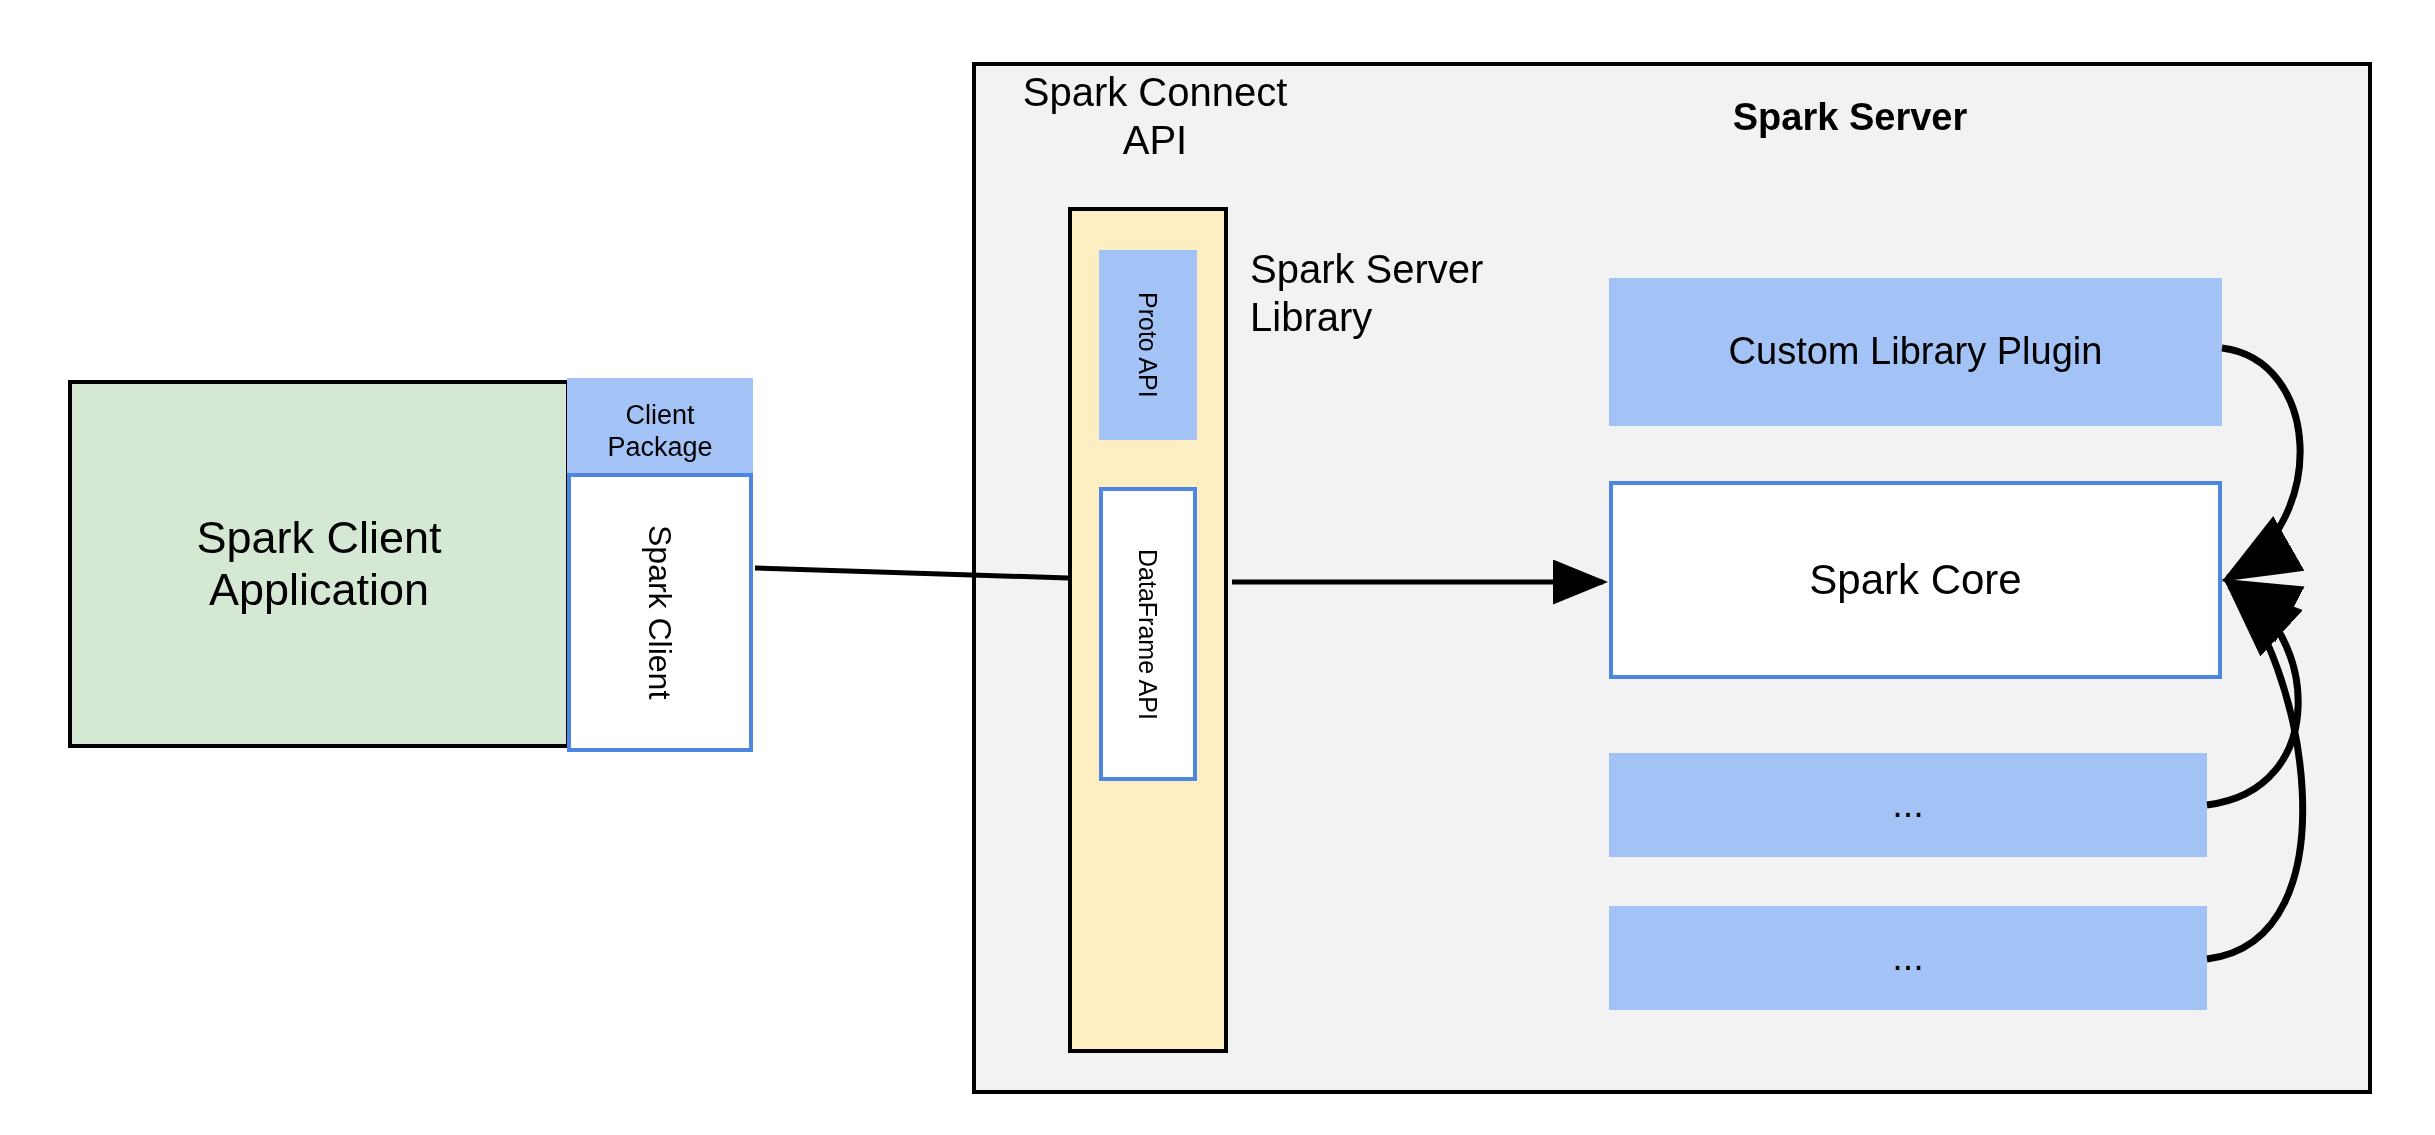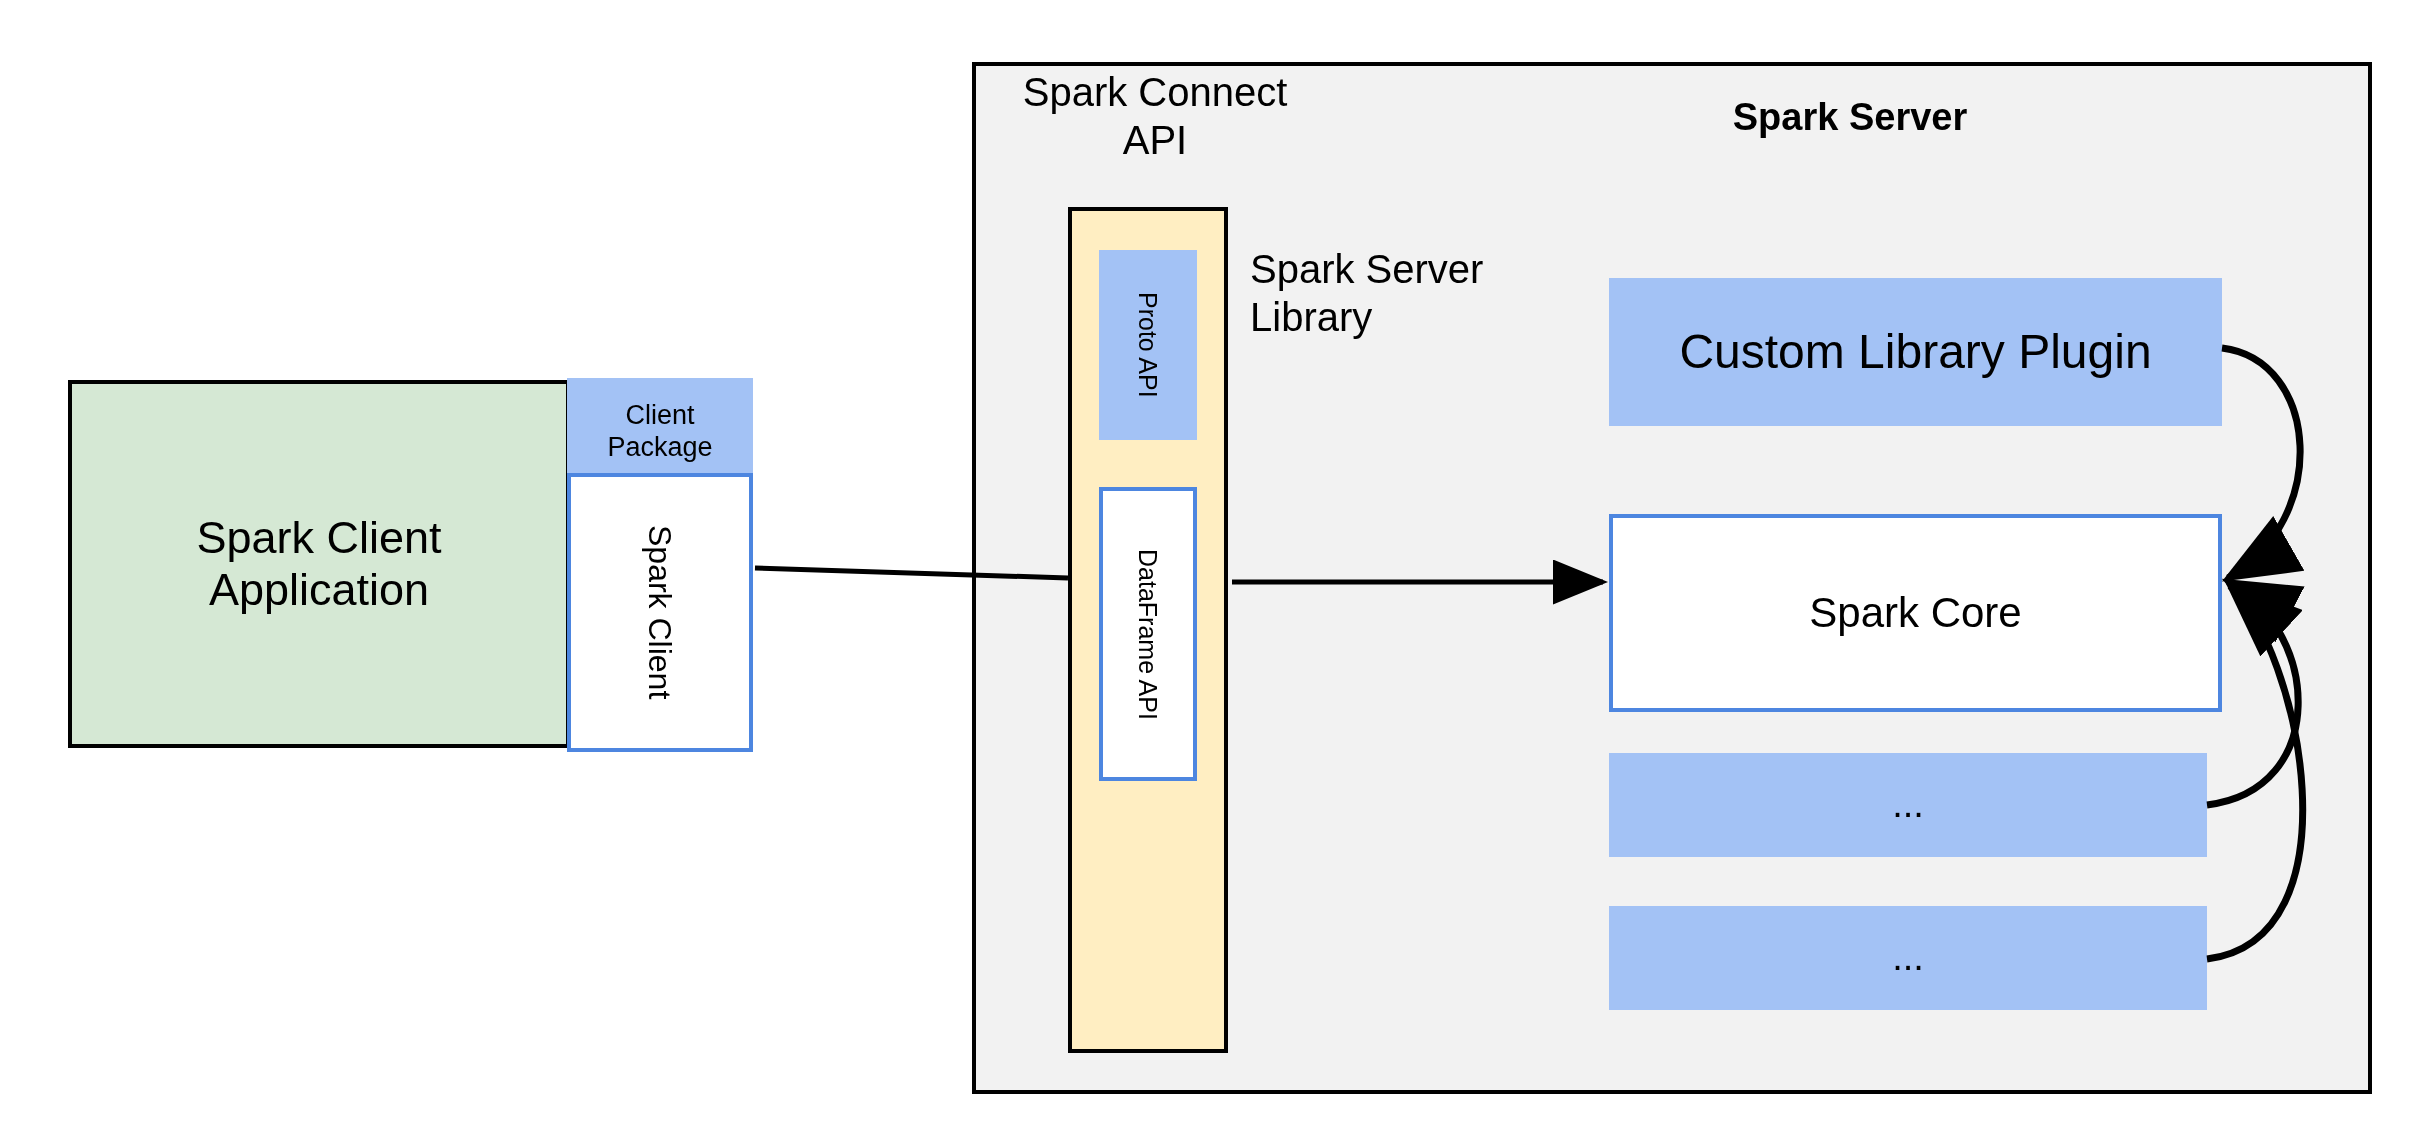--- a/index.html
+++ b/index.html
@@ -126,30 +126,29 @@
     text-orientation: mixed;
     white-space: nowrap;
   }
 
   
   #custom-library-plugin {
     left: 1609px; top: 278px;
     width: 613px; height: 148px;
     background: #a3c2f5;
     border: none;
-    font-size: 48px;
+    font-size: 38px;
   }
 
   #spark-core {
     left: 1609px; top: 481px;
     width: 613px; height: 198px;
     background: #ffffff;
     border: 4px solid #4d86e0;
     font-size: 42px;
-    margin-top: 33px;
   }
 
   #ellipsis-1 {
     left: 1609px; top: 753px;
     width: 598px; height: 104px;
     background: #a3c2f5;
     border: none;
     font-size: 38px;
   }
 

